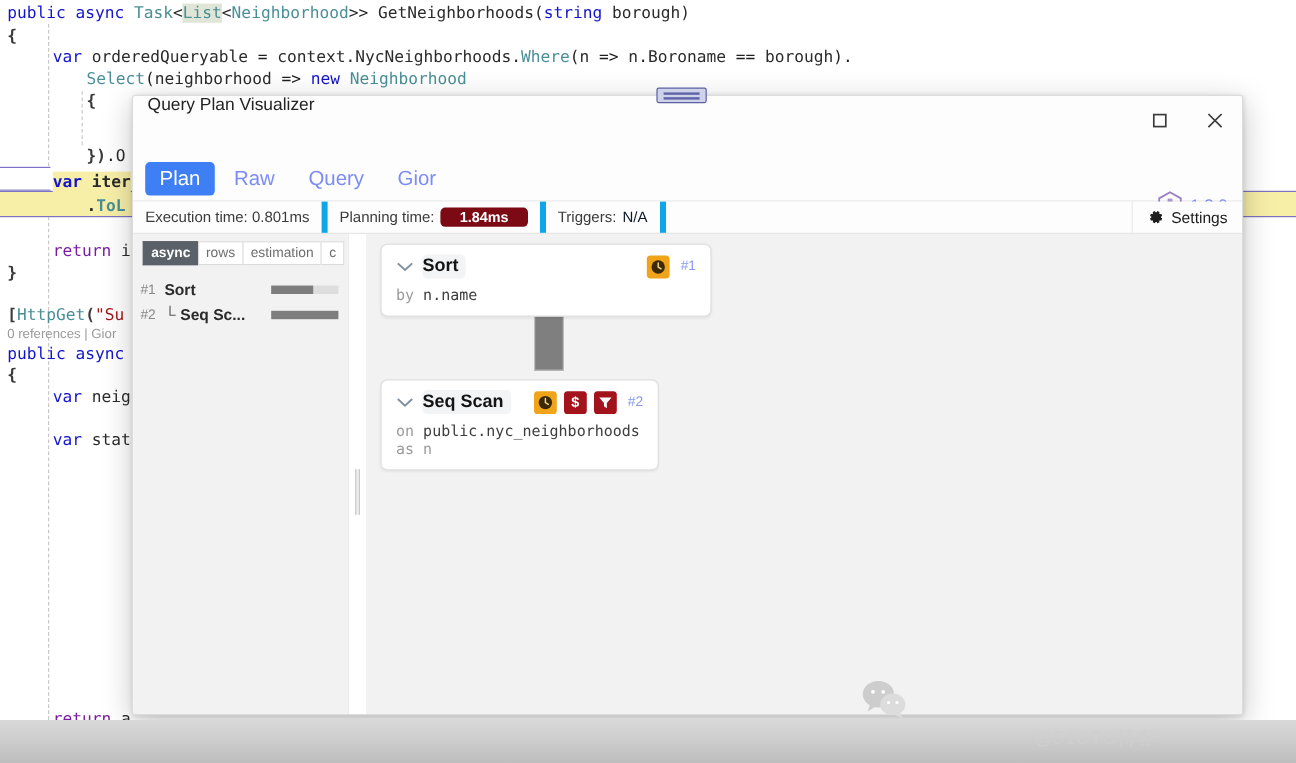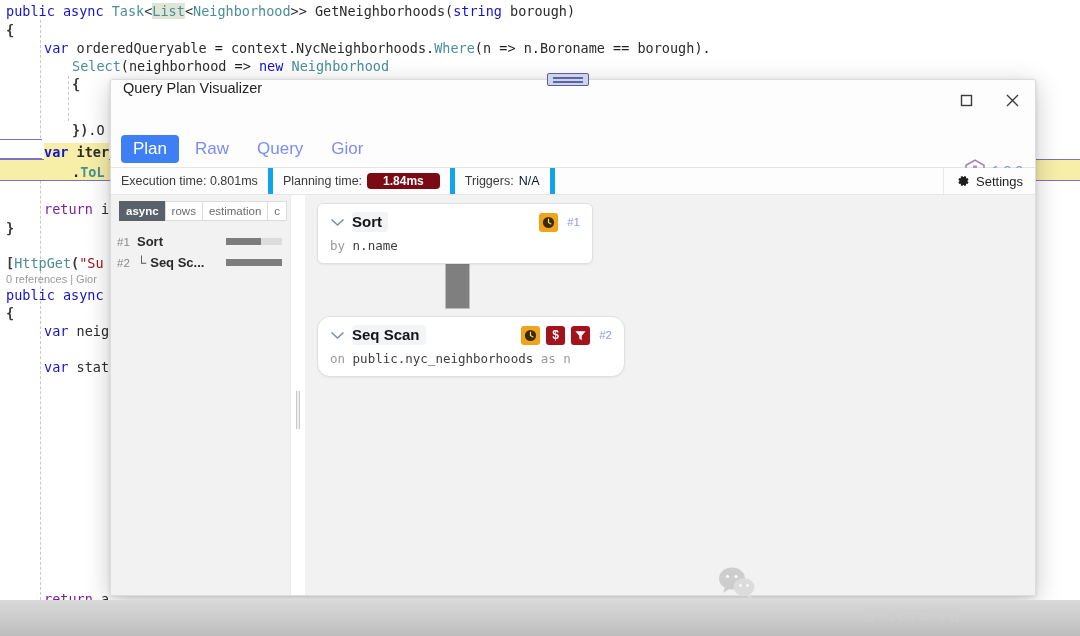--- a/index.html
+++ b/index.html
@@ -350,21 +350,21 @@
             </span>
             <span class="node-num">#1</span>
           </span>
         </div>
         <div class="node-sub">
           <span class="g">by</span>
           <span>n.name</span>
         </div>
       </div>
 
-      <div class="plan-node" style="left:12px;top:121px;width:308px;border-radius:13px;">
+      <div class="plan-node" style="left:12px;top:121px;width:232px;">
         <div class="node-head">
           <span class="chev">
             <svg width="15" height="10" viewBox="0 0 15 10">
                 <path d="M1.5 2.5 L7.5 8 L13.5 2.5" fill="none" stroke="#7f8fa4" stroke-width="1.6"></path>
               </svg>
           </span>
           <span class="node-title">Seq Scan</span>
           <span class="badges">
             <span class="badge clock">
               <svg width="13" height="13" viewBox="0 0 14 14">

